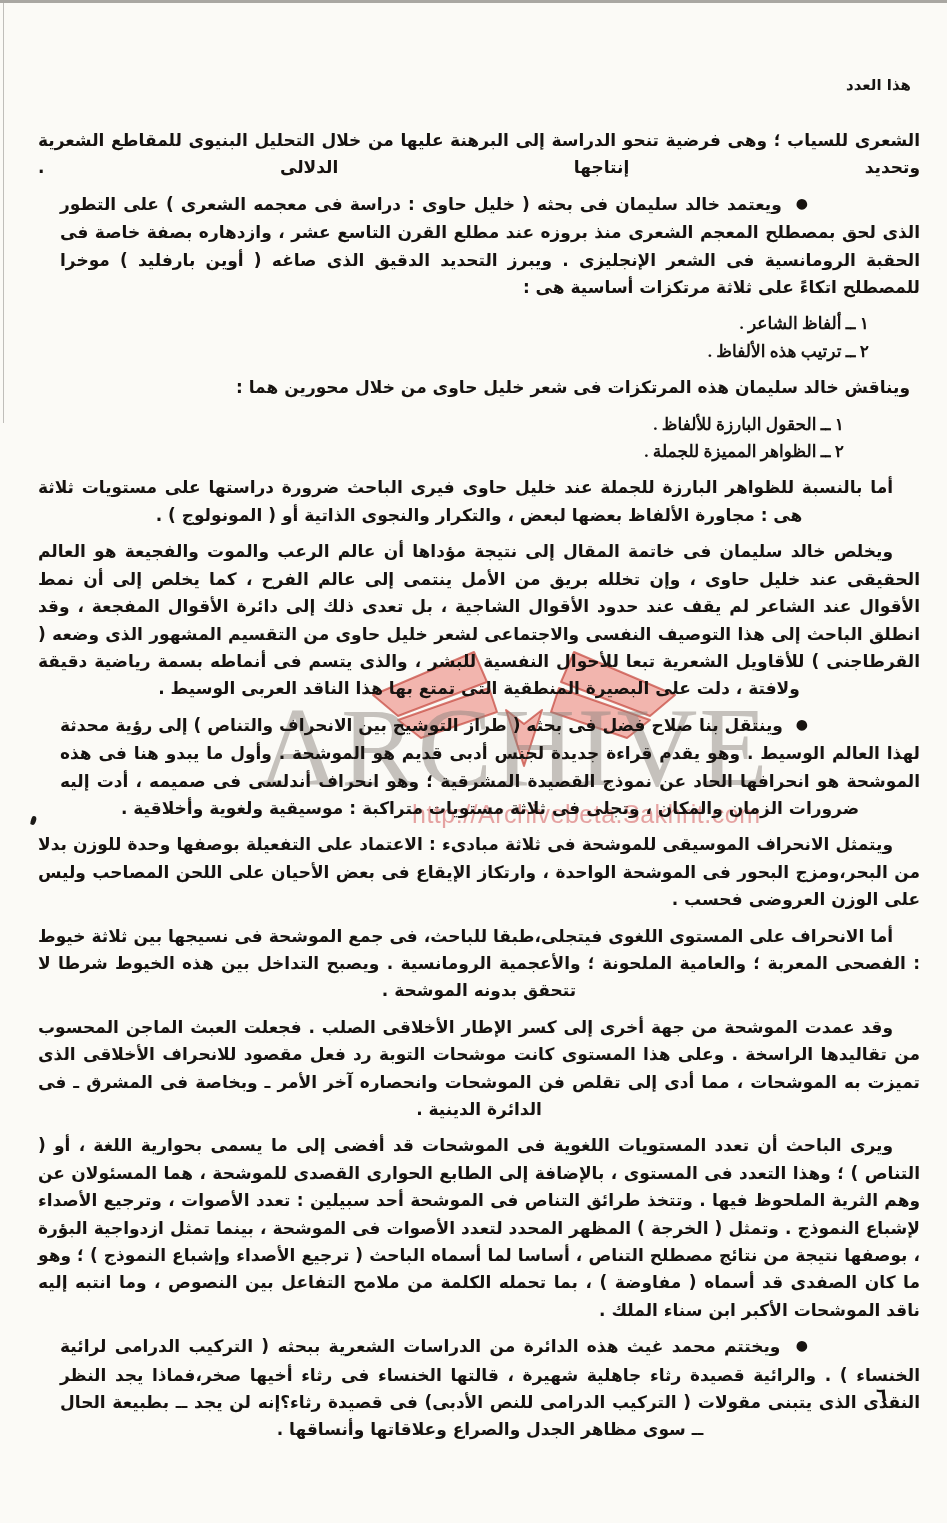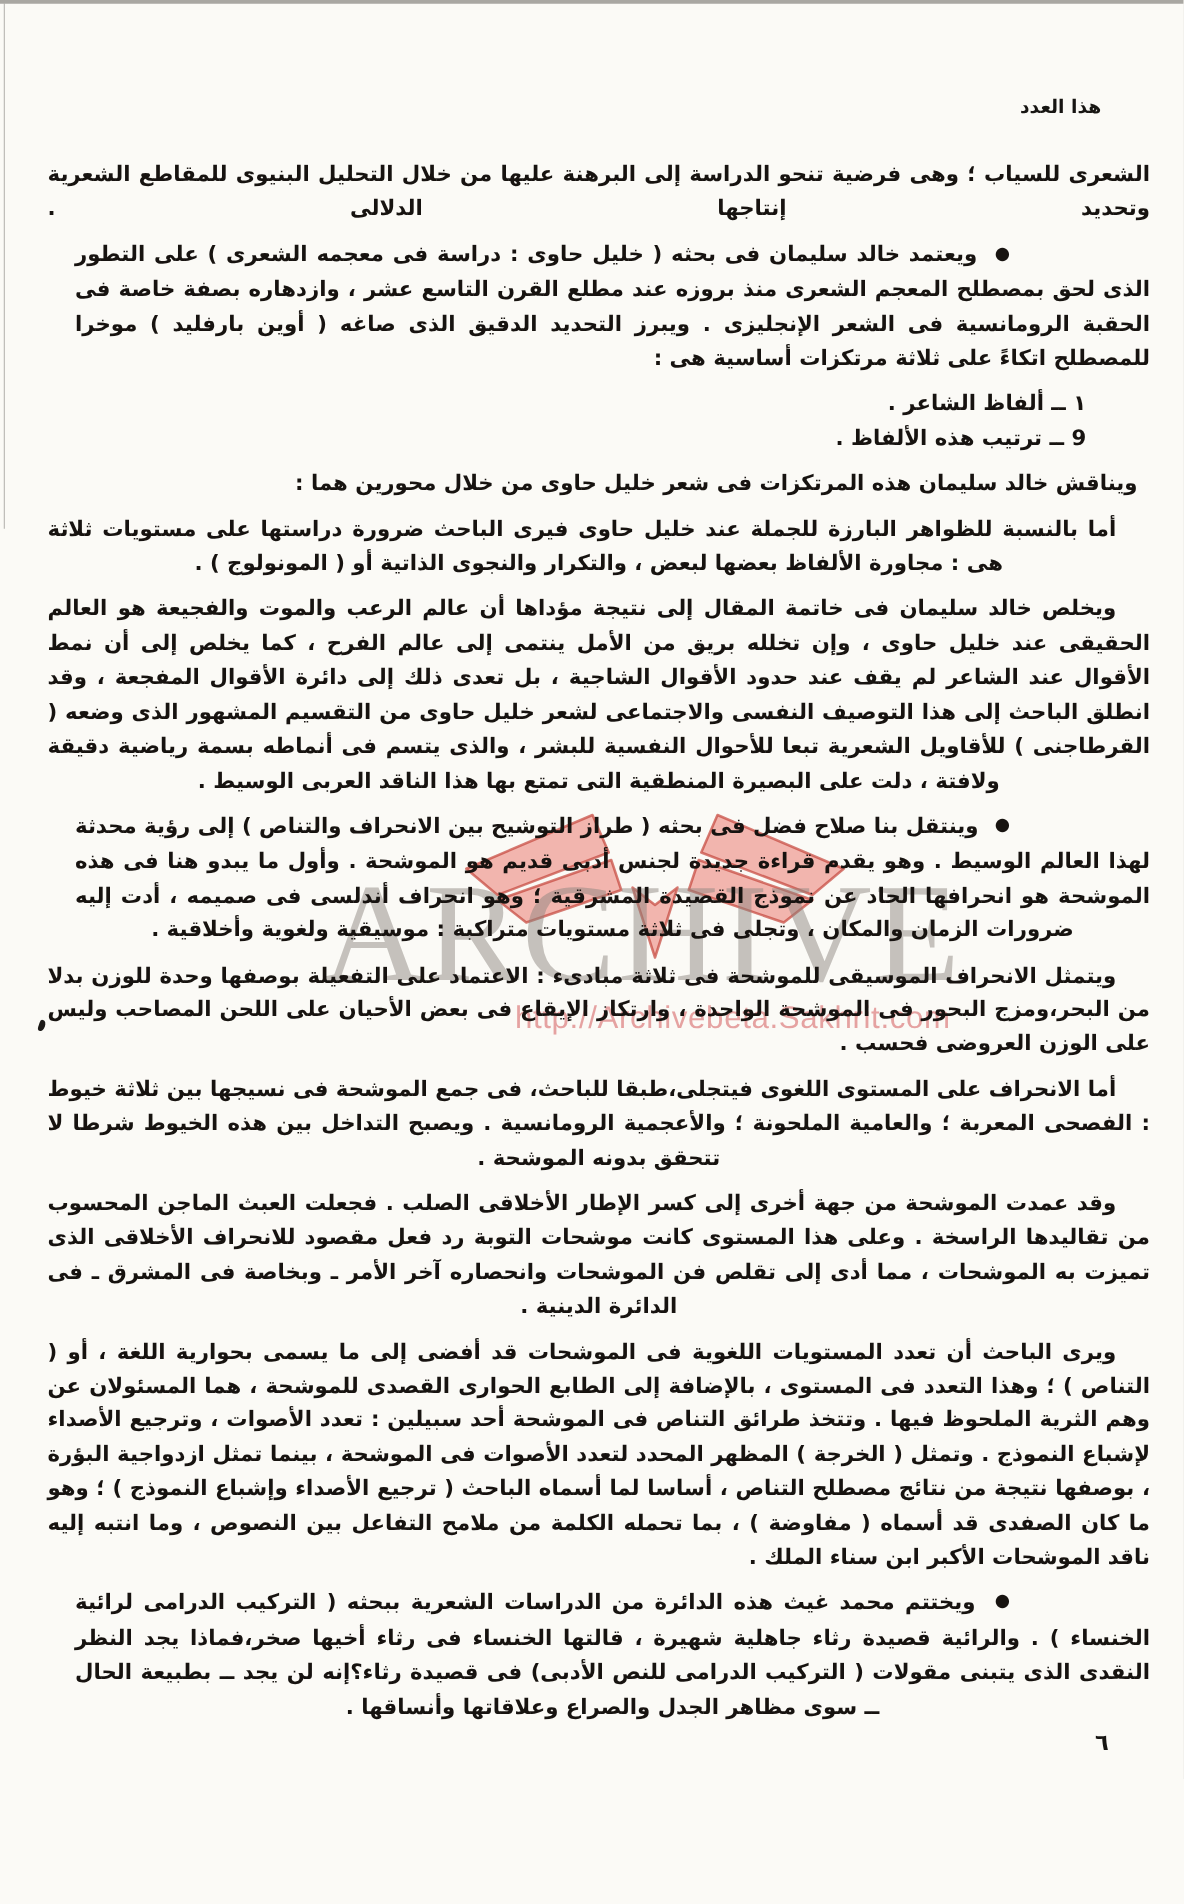--- a/index.html
+++ b/index.html
@@ -29,21 +29,21 @@
   .wm-url{
     left:412px;top:800px;
     font-family:Liberation Sans, sans-serif;
     font-size:25px;
     color:rgba(224,140,140,.8);
     letter-spacing:.5px;white-space:nowrap;
   }
 
   
   .hdr{
-    position:absolute;top:76px;right:66px;z-index:2;
+    position:absolute;top:76px;right:36px;z-index:2;
     direction:rtl;font-size:15px;font-weight:700;color:#171512;
   }
   .pgnum{
     position:absolute;top:1384px;right:60px;z-index:2;
     font-size:18px;font-weight:700;color:#171512;
   }
 
   
   .content{
     position:absolute;z-index:2;
@@ -56,21 +56,21 @@
   }
   .para{margin:0 0 9px 0;text-align:justify;text-align-last:right;}
   .indent-0{text-indent:0;}
   .indent-sm{text-indent:10px;}
   .indent-md{text-indent:27px;}
   .indent-lg{text-indent:56px;margin-left:22px;}
   .last-center{text-align-last:center;}
   .last-right{text-align-last:right;}
   .last-fill{text-align-last:justify;}
   .bullet{display:inline-block;font-size:14px;transform:translateY(-2px);margin-left:7px;}
-  .nlist{margin:0 0 9px 0;}
+  .nlist{margin:0 0 9px 0;font-family:Liberation Serif, serif;}
   .nlist .li{padding-right:51px;text-align:right;}
   .nlist.deep .li{padding-right:76px;}
 </style>
 </head>
 <body>
 
 <div class="page">
 
   <div class="top-edge"></div>
   <div class="left-edge"></div>
@@ -96,27 +96,31 @@
       <span>الشعرى للسياب ؛ وهى فرضية تنحو الدراسة إلى البرهنة عليها من خلال التحليل البنيوى للمقاطع الشعرية وتحديد إنتاجها الدلالى .</span>
     </p>
 
     <p class="para indent-lg last-right">
       <span class="bullet">●</span>
       <span>ويعتمد خالد سليمان فى بحثه ( خليل حاوى : دراسة فى معجمه الشعرى ) على التطور الذى لحق بمصطلح المعجم الشعرى منذ بروزه عند مطلع القرن التاسع عشر ، وازدهاره بصفة خاصة فى الحقبة الرومانسية فى الشعر الإنجليزى . ويبرز التحديد الدقيق الذى صاغه ( أوين بارفليد ) موخرا للمصطلح اتكاءً على ثلاثة مرتكزات أساسية هى :</span>
     </p>
 
     <div class="nlist">
       <div class="li">١ ــ ألفاظ الشاعر .</div>
-      <div class="li">9 ــ ترتيب هذه الألفاظ .</div>
+      <div class="li">٢ ــ ترتيب هذه الألفاظ .</div>
     </div>
 
     <p class="para indent-sm last-right">
       <span>ويناقش خالد سليمان هذه المرتكزات فى شعر خليل حاوى من خلال محورين هما :</span>
     </p>
 
+    <div class="nlist deep">
+      <div class="li">١ ــ الحقول البارزة للألفاظ .</div>
+      <div class="li">٢ ــ الظواهر المميزة للجملة .</div>
+    </div>
 
 
     <p class="para indent-md last-center">
       <span>أما بالنسبة للظواهر البارزة للجملة عند خليل حاوى فيرى الباحث ضرورة دراستها على مستويات ثلاثة هى : مجاورة الألفاظ بعضها لبعض ، والتكرار والنجوى الذاتية أو ( المونولوج ) .</span>
     </p>
 
     <p class="para indent-md last-center">
       <span>ويخلص خالد سليمان فى خاتمة المقال إلى نتيجة مؤداها أن عالم الرعب والموت والفجيعة هو العالم الحقيقى عند خليل حاوى ، وإن تخلله بريق من الأمل ينتمى إلى عالم الفرح ، كما يخلص إلى أن نمط الأقوال عند الشاعر لم يقف عند حدود الأقوال الشاجية ، بل تعدى ذلك إلى دائرة الأقوال المفجعة ، وقد انطلق الباحث إلى هذا التوصيف النفسى والاجتماعى لشعر خليل حاوى من التقسيم المشهور الذى وضعه ( القرطاجنى ) للأقاويل الشعرية تبعا للأحوال النفسية للبشر ، والذى يتسم فى أنماطه بسمة رياضية دقيقة ولافتة ، دلت على البصيرة المنطقية التى تمتع بها هذا الناقد العربى الوسيط .</span>
     </p>
 

